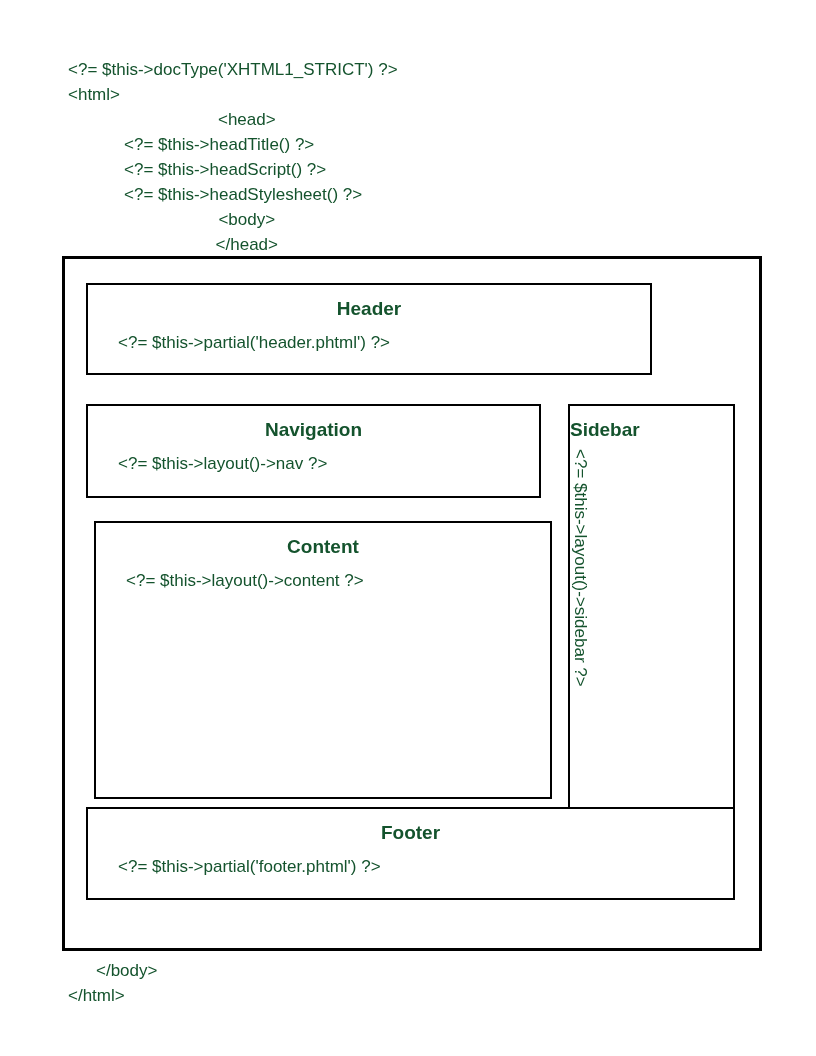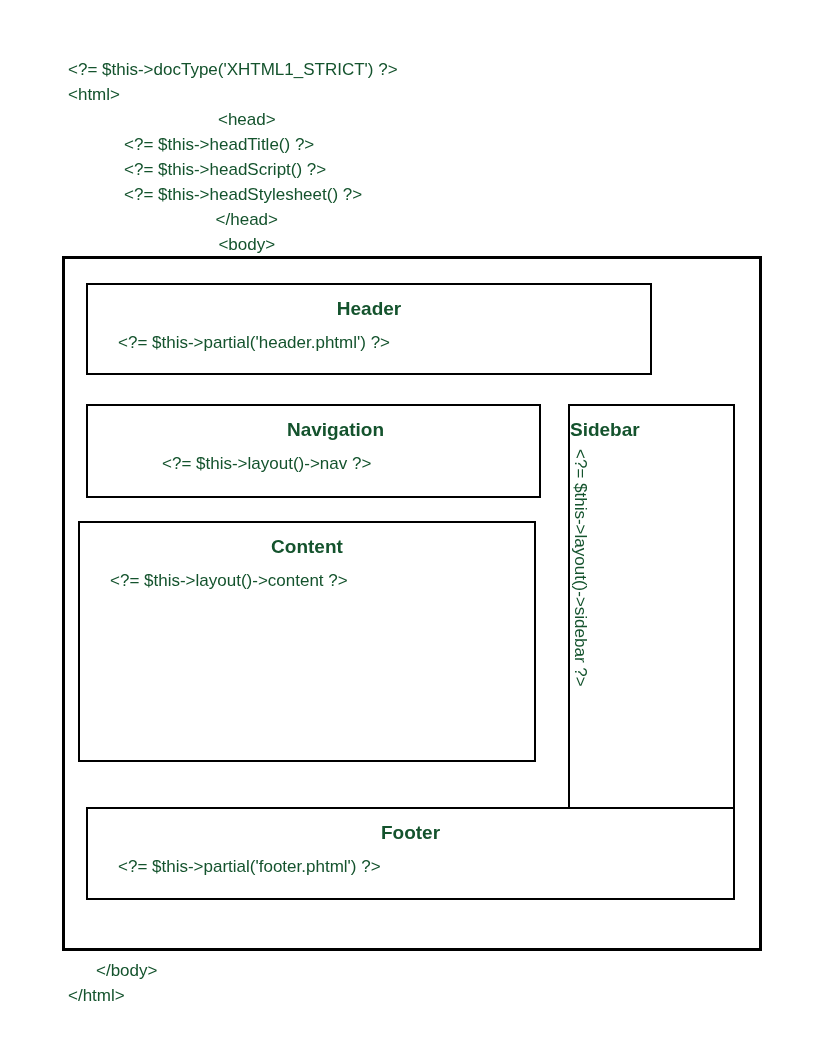--- a/index.html
+++ b/index.html
@@ -54,22 +54,22 @@
     font-size: 19px;
     text-align: center;
     padding-top: 13px;
   }
   .box-code {
     font-size: 17px;
     margin: 13px 0 0 30px;
     white-space: pre;
   }
   .header-box  { left: 21px;  top: 24px;  width: 566px; height: 92px; }
-  .nav-box     { left: 21px;  top: 145px; width: 455px; height: 94px; padding-left: 44px; }
-  .content-box { left: 13px;  top: 262px; width: 458px; height: 241px; }
+  .nav-box     { left: 21px;  top: 145px; width: 455px; height: 94px; }
+  .content-box { left: 29px;  top: 262px; width: 458px; height: 278px; }
   .sidebar-box {
     left: 503px; top: 145px; width: 167px; height: 407px;
     display: flex;
     flex-direction: column;
     align-items: flex-start;
   }
   .footer-box  { left: 21px;  top: 548px; width: 649px; height: 93px; }
   .sidebar-box .box-title { padding-top: 13px; }
   .sidebar-code {
     writing-mode: vertical-rl;
@@ -83,22 +83,22 @@
 
 <div class="page">
 
   <div class="code-block top">
     <div class="code-line indent-0">&lt;?= $this-&gt;docType('XHTML1_STRICT') ?&gt;</div>
     <div class="code-line indent-0">&lt;html&gt;</div>
     <div class="code-line indent-1">&lt;head&gt;</div>
     <div class="code-line indent-2">&lt;?= $this-&gt;headTitle() ?&gt;</div>
     <div class="code-line indent-2">&lt;?= $this-&gt;headScript() ?&gt;</div>
     <div class="code-line indent-2">&lt;?= $this-&gt;headStylesheet() ?&gt;</div>
+    <div class="code-line indent-1">&lt;body&gt;</div>
     <div class="code-line indent-1">&lt;/head&gt;</div>
-    <div class="code-line indent-1">&lt;body&gt;</div>
   </div>
 
   <div class="outer-box">
 
     <div class="box header-box">
       <div class="box-title">Header</div>
       <div class="box-code">&lt;?= $this-&gt;partial('header.phtml') ?&gt;</div>
     </div>
 
     <div class="box nav-box">

